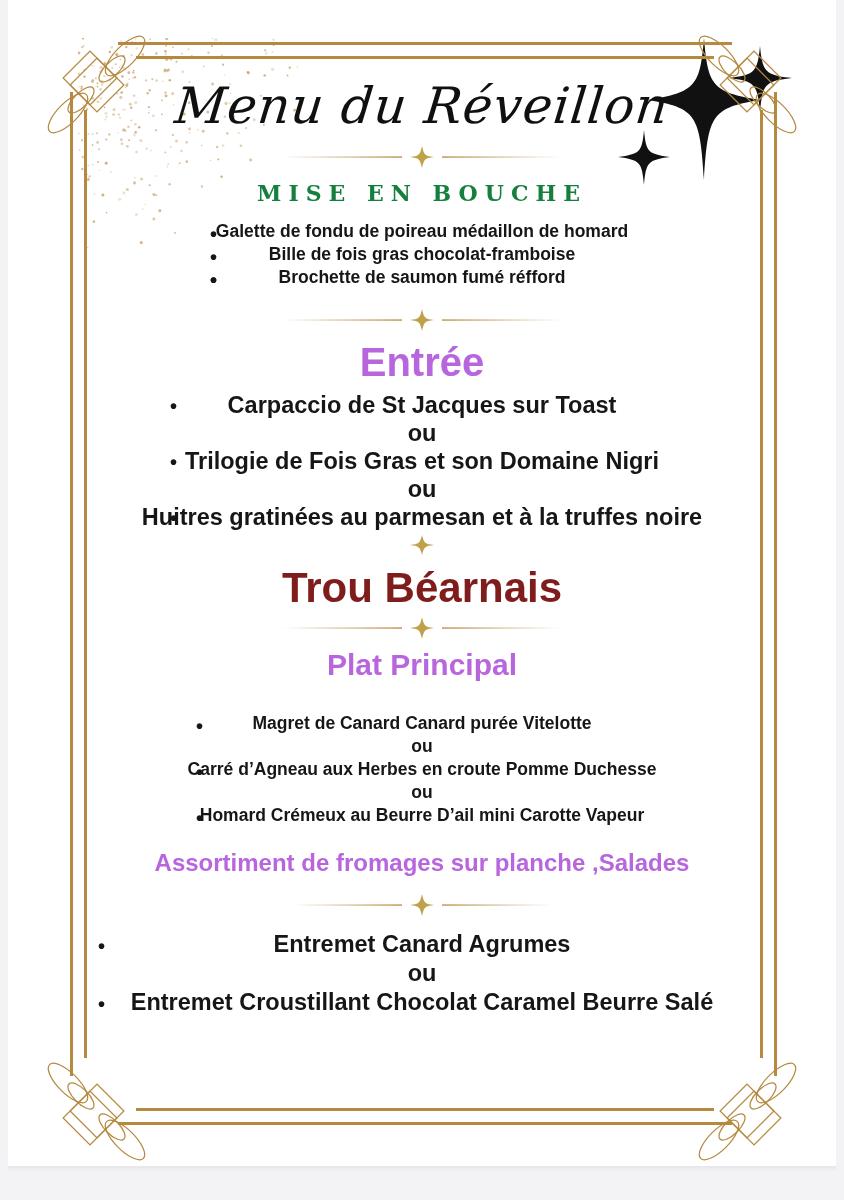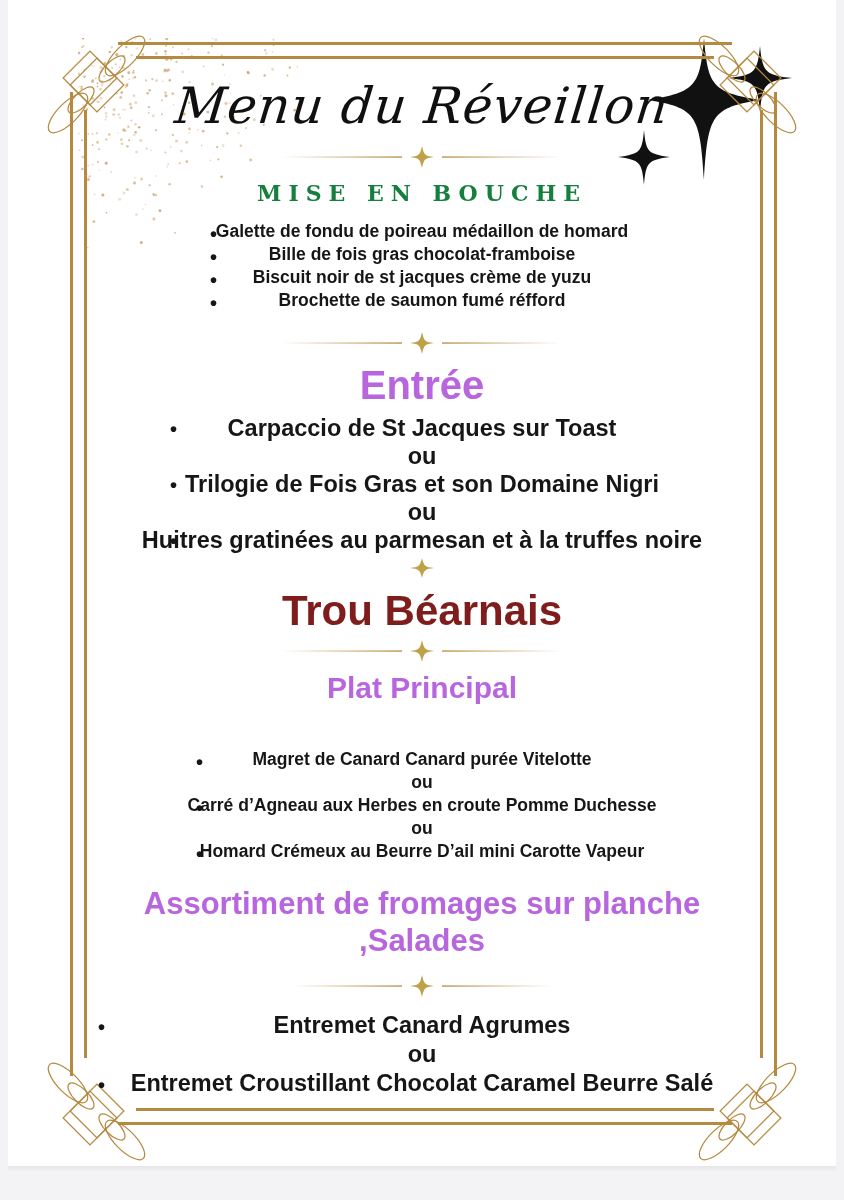--- a/index.html
+++ b/index.html
@@ -126,26 +126,26 @@
     font-weight: 700;
     font-size: 42px;
     color: #7f1d1d;
     margin: 4px 0 2px 0;
     line-height: 1.2;
   }
   .heading-md {
     font-weight: 700;
     font-size: 30px;
     color: #b866dd;
-    margin: 6px 0 20px 0;
+    margin: 6px 0 7px 0;
     line-height: 1.2;
   }
   .heading-cheese {
     font-weight: 700;
-    font-size: 31px;
+    font-size: 24px;
     color: #b866dd;
     margin: 22px 0 4px 0;
     line-height: 1.2;
   }
 
   
   ul.menu-list {
     list-style: none;
     margin: 0;
     padding: 0;
@@ -541,21 +541,21 @@
         <rect x="170" y="12.4" width="120" height="1.3" fill="url(#gr)"></rect>
         <path d="M150 2 C152 11, 153 12, 162 13 C153 14, 152 15, 150 24 C148 15, 147 14, 138 13 C147 12, 148 11, 150 2 Z" fill="#bfa14a"></path>
       </svg>
     </div>
 
     <div class="heading-serif">MISE EN BOUCHE</div>
 
     <ul class="menu-list list-amuse">
       <li><span class="bullet">•</span><span>Galette de fondu de poireau médaillon de homard</span></li>
       <li><span class="bullet">•</span><span>Bille de fois gras chocolat-framboise</span></li>
-      <li><span class="bullet">•</span><span>Biscuit noir de st jacques crème de yuzu</span></li>
+      <li><span class="bullet">•</span></li>
       <li><span class="bullet">•</span><span>Brochette de saumon fumé réfford</span></li>
     </ul>
 
     <div class="divider" style="margin-top:18px;">
       <svg width="300" height="26" viewBox="0 0 300 26">
         <rect x="10" y="12.4" width="120" height="1.3" fill="url(#gl)"></rect>
         <rect x="170" y="12.4" width="120" height="1.3" fill="url(#gr)"></rect>
         <path d="M150 2 C152 11, 153 12, 162 13 C153 14, 152 15, 150 24 C148 15, 147 14, 138 13 C147 12, 148 11, 150 2 Z" fill="#bfa14a"></path>
       </svg>
     </div>

